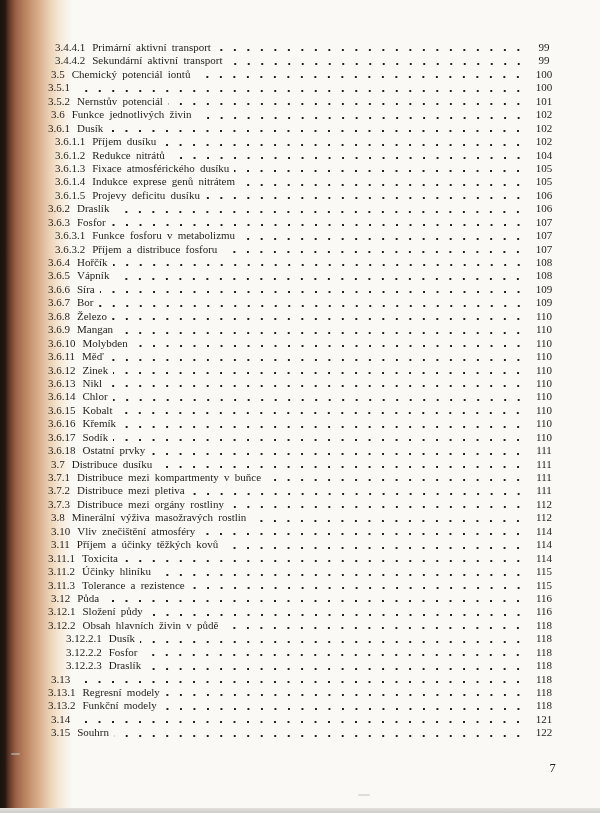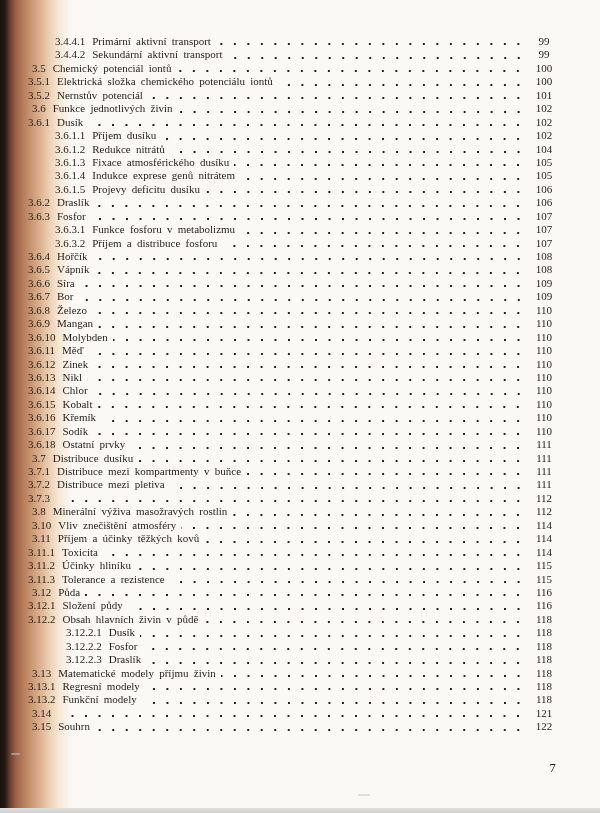--- a/index.html
+++ b/index.html
@@ -12,29 +12,29 @@
     position:absolute;left:0;top:0;width:74px;height:813px;z-index:1;
     background:linear-gradient(to right,
       #181310 0px,#241712 5px,#5f382a 9px,#9c6247 16px,#bd8663 26px,
       #d8ab87 38px,#ecd2b5 50px,#f6ead8 60px,#faf9f5 72px);
   }
   .bottom-edge{
     position:absolute;left:0;bottom:0;width:600px;height:5px;z-index:3;
     background:linear-gradient(to bottom,#e2e1de,#cfcecb);
   }
   .toc{
-    position:absolute;left:0;top:35px;right:43px;z-index:2;
+    position:absolute;left:0;top:41px;right:43px;z-index:2;
   }
   .row{
     display:flex;align-items:baseline;
     height:13.45px;line-height:13.45px;font-size:11px;
     white-space:nowrap;word-spacing:2.5px;
   }
-  .lvl2{padding-left:32px}
-  .lvl3{padding-left:28px}
+  .lvl2{padding-left:51px}
+  .lvl3{padding-left:48px}
   .lvl4{padding-left:55px}
   .lvl4s{padding-left:66px}
   .num{margin-right:7px;}
   .leader{
     flex:1 1 auto;align-self:stretch;margin-left:5px;margin-right:4px;
     background-image:radial-gradient(circle,#241f1b 1.05px,rgba(0,0,0,0) 1.45px);
     background-size:13.5px 4px;background-repeat:repeat-x;
     background-position:right 2px bottom 2px;
   }
   .pagenum{min-width:26px;text-align:center;}
@@ -66,21 +66,20 @@
         <span class="pagenum">99</span>
       </div>
       <div class="row lvl2">
         <span class="num">3.5</span>
         <span class="title">Chemický potenciál iontů</span>
         <span class="leader"></span>
         <span class="pagenum">100</span>
       </div>
       <div class="row lvl3">
         <span class="num">3.5.1</span>
-        <span class="title">Elektrická složka chemického potenciálu iontů</span>
         <span class="leader"></span>
         <span class="pagenum">100</span>
       </div>
       <div class="row lvl3">
         <span class="num">3.5.2</span>
         <span class="title">Nernstův potenciál</span>
         <span class="leader"></span>
         <span class="pagenum">101</span>
       </div>
       <div class="row lvl2">
@@ -252,20 +251,21 @@
         <span class="pagenum">111</span>
       </div>
       <div class="row lvl3">
         <span class="num">3.7.2</span>
         <span class="title">Distribuce mezi pletiva</span>
         <span class="leader"></span>
         <span class="pagenum">111</span>
       </div>
       <div class="row lvl3">
         <span class="num">3.7.3</span>
+        <span class="title">Distribuce mezi orgány rostliny</span>
         <span class="leader"></span>
         <span class="pagenum">112</span>
       </div>
       <div class="row lvl2">
         <span class="num">3.8</span>
         <span class="title">Minerální výživa masožravých rostlin</span>
         <span class="leader"></span>
         <span class="pagenum">112</span>
       </div>
       <div class="row lvl2">
@@ -329,21 +329,20 @@
         <span class="pagenum">118</span>
       </div>
       <div class="row lvl4s">
         <span class="num">3.12.2.3</span>
         <span class="title">Draslík</span>
         <span class="leader"></span>
         <span class="pagenum">118</span>
       </div>
       <div class="row lvl2">
         <span class="num">3.13</span>
-        <span class="title">Matematické modely příjmu živin</span>
         <span class="leader"></span>
         <span class="pagenum">118</span>
       </div>
       <div class="row lvl3">
         <span class="num">3.13.1</span>
         <span class="title">Regresní modely</span>
         <span class="leader"></span>
         <span class="pagenum">118</span>
       </div>
       <div class="row lvl3">

